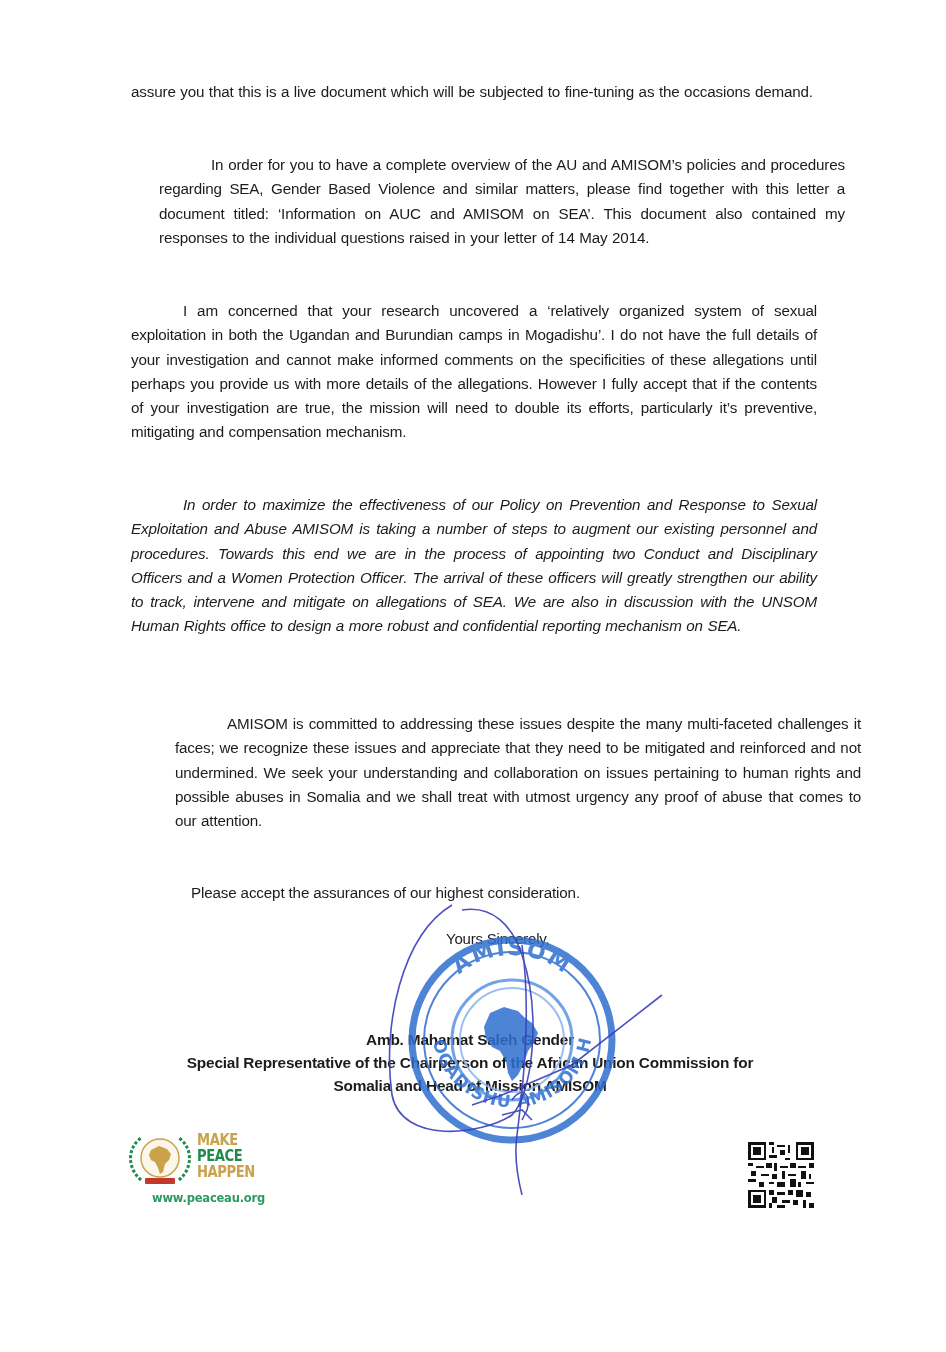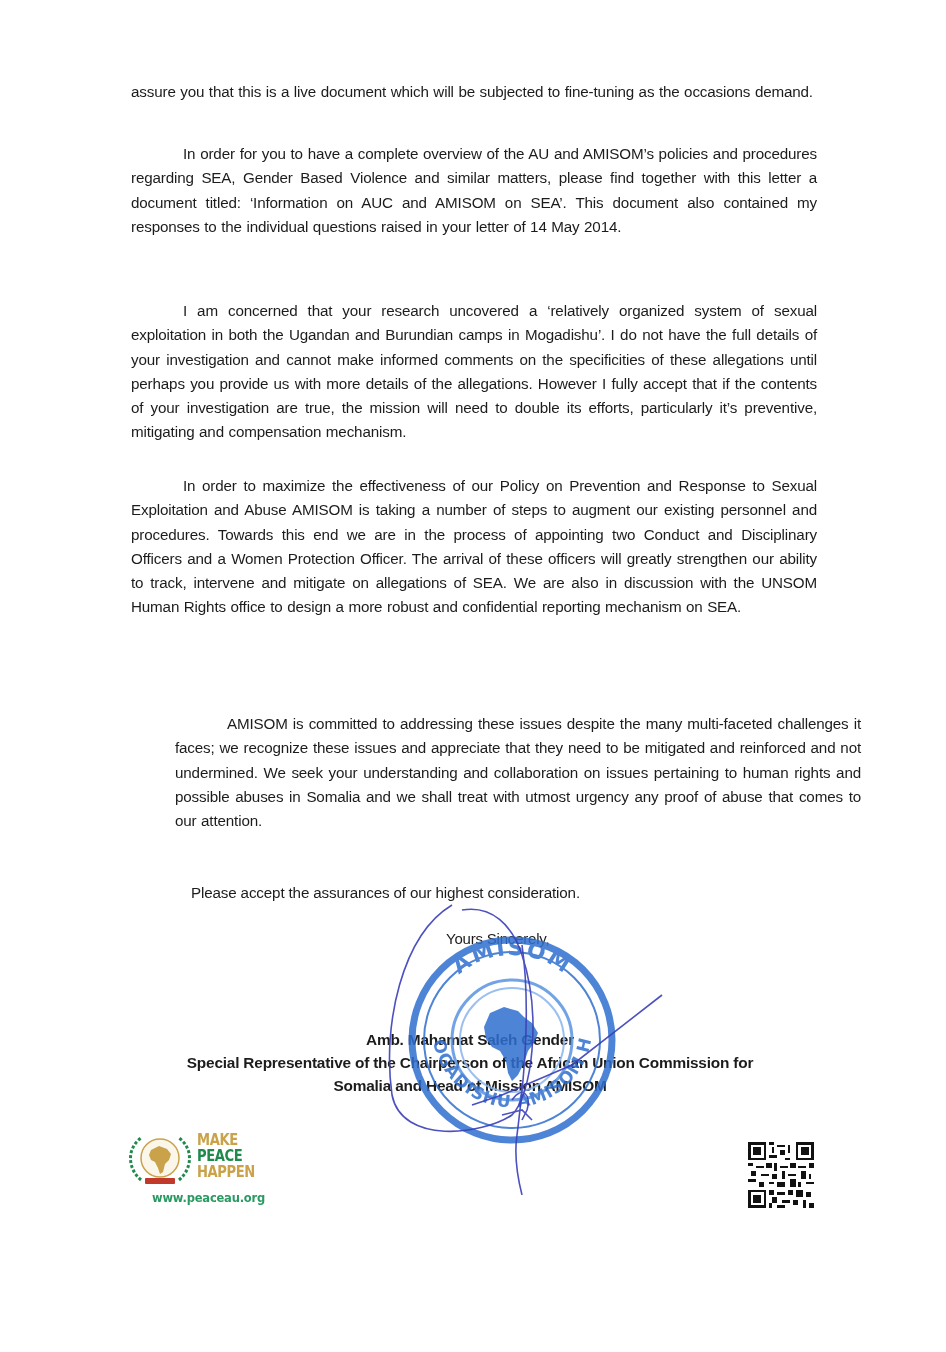--- a/index.html
+++ b/index.html
@@ -31,23 +31,23 @@
       letter-spacing: -0.15px;
       word-spacing: 0.5px;
     }
     .body-text p {
       margin: 0;
     }
     .indent {
       text-indent: 52px;
     }
     #p0 { top: 80px; }
-    #p1 { top: 142px; }
+    #p1 { top: 153px; margin-left: 28px; }
     #p2 { top: 299px; }
-    #p3 { top: 474px; }
+    #p3 { top: 493px; font-style: italic; }
     #p4 { top: 712px; margin-left: 44px; }
     #closing {
       position: absolute;
       top: 881px;
       left: 183px;
       font-size: 15.2px;
       line-height: 24px;
       letter-spacing: -0.15px;
       margin-left: 8px;
     }

